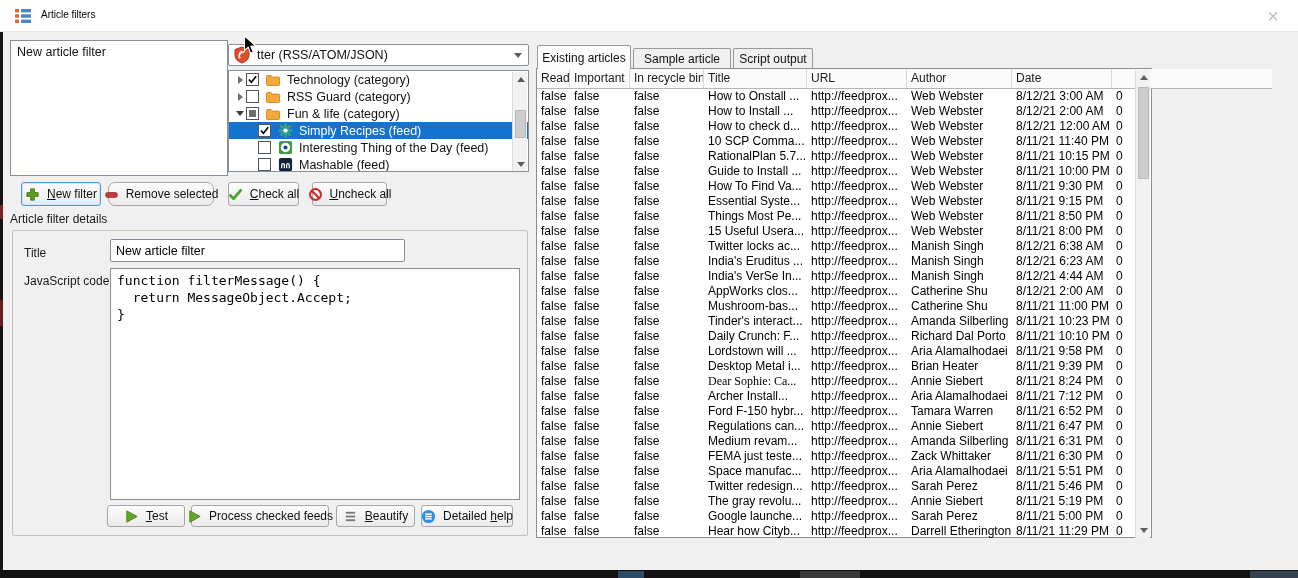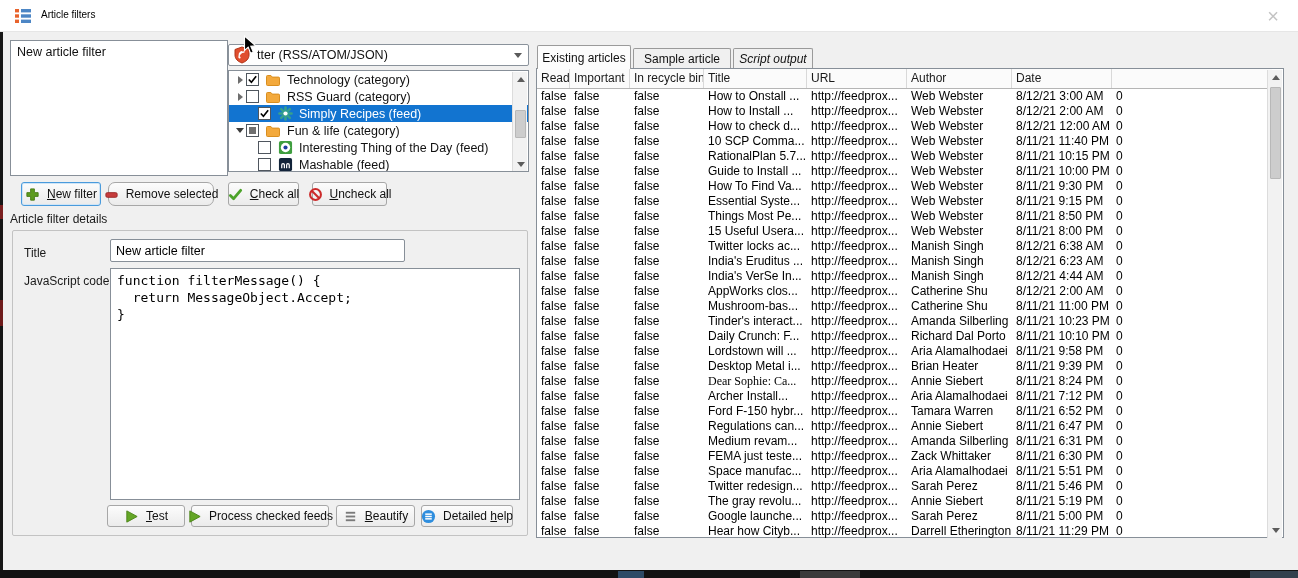--- a/index.html
+++ b/index.html
@@ -61,21 +61,21 @@
     font-family:"Liberation Sans",sans-serif; font-size:12.5px; padding:0 5px; color:#000; }
   .codearea { position:absolute; background:#fff; border:1px solid #878f98;
     font-family:"DejaVu Sans Mono","Liberation Mono",monospace; font-size:13px; line-height:17px;
     padding:3px 6px; white-space:pre; resize:none; overflow:hidden; color:#000; }
   
   .tab { position:absolute; display:flex; align-items:center; justify-content:center;
     border:1px solid #9a9a9a; border-bottom:none; border-radius:2px 2px 0 0; font-size:12px; }
   .tab.active { left:537px; top:45px; width:94px; height:24px; background:#fcfcfc; z-index:5; }
   .tab.inactive { background:#f0f0f0; height:20px; top:48px; }
   
-  .tablewrap { position:absolute; left:536px; top:68px; width:748px; height:470px; background:#fff; border:1px solid #878f98; }
+  .tablewrap { position:absolute; left:536px; top:68px; width:616px; height:470px; background:#fff; border:1px solid #878f98; }
   .thead { position:absolute; left:0; top:0; height:20px; width:735px; display:flex; background:#fbfbfb; border-bottom:1px solid #b5b5b5; }
   .thcell { height:19px; padding:2px 0 0 4px; font-size:12px; color:#1a1a1a; border-right:1px solid #d9d9d9; overflow:hidden; white-space:nowrap; }
   .tbody { position:absolute; left:0; top:20px; width:735px; }
   .trowdata { display:flex; height:15px; }
   .tcell { padding-left:4px; font-size:12px; line-height:15px; overflow:hidden; white-space:nowrap; color:#000; }
   
   .closebtn { left:1207px; top:546px; width:80px; height:22px;margin-top:40px; }
   u { text-decoration:underline; }
 </style>
 </head>
@@ -146,20 +146,34 @@
           <span class="tri-r"></span>
         </span>
         <span class="cb"></span>
         <span class="ticon">
           <svg width="16" height="16" viewBox="0 0 16 16">
             <path d="M1.5 4.5 a1 1 0 0 1 1 -1 h3.4 l1.4 1.6 h6.2 a1 1 0 0 1 1 1 v6.4 a1 1 0 0 1 -1 1 h-11 a1 1 0 0 1 -1 -1 z" fill="#f3a93c" stroke="#d98e1f"></path>
           </svg>
         </span>
         <span class="tlabel">RSS Guard (category)</span>
       </div>
+      <div class="trow">
+        <span class="texp">
+          <span class="tri-d"></span>
+        </span>
+        <span class="cb">
+          <span class="part"></span>
+        </span>
+        <span class="ticon">
+          <svg width="16" height="16" viewBox="0 0 16 16">
+            <path d="M1.5 4.5 a1 1 0 0 1 1 -1 h3.4 l1.4 1.6 h6.2 a1 1 0 0 1 1 1 v6.4 a1 1 0 0 1 -1 1 h-11 a1 1 0 0 1 -1 -1 z" fill="#f3a93c" stroke="#d98e1f"></path>
+          </svg>
+        </span>
+        <span class="tlabel">Fun &amp; life (category)</span>
+      </div>
       <div class="trow selected">
         <span class="texp" style="margin-left: 17px;"></span>
         <span class="cb">
           <svg width="11" height="11" viewBox="0 0 12 12">
             <path d="M2 6 L4.8 9 L10 2.5" stroke="#000" stroke-width="1.8" fill="none"></path>
           </svg>
         </span>
         <span class="ticon">
           <svg width="15" height="15" viewBox="0 0 15 15">
             <g stroke="#37a08c" stroke-width="2.6" stroke-linecap="round">
@@ -167,34 +181,20 @@
               <line x1="1.5" y1="7.5" x2="13.5" y2="7.5"></line>
               <line x1="3.2" y1="3.2" x2="11.8" y2="11.8"></line>
               <line x1="11.8" y1="3.2" x2="3.2" y2="11.8"></line>
             </g>
             <circle cx="7.5" cy="7.5" r="2.1" fill="#fff"></circle>
           </svg>
         </span>
         <span class="tlabel">Simply Recipes (feed)</span>
       </div>
       <div class="trow">
-        <span class="texp">
-          <span class="tri-d"></span>
-        </span>
-        <span class="cb">
-          <span class="part"></span>
-        </span>
-        <span class="ticon">
-          <svg width="16" height="16" viewBox="0 0 16 16">
-            <path d="M1.5 4.5 a1 1 0 0 1 1 -1 h3.4 l1.4 1.6 h6.2 a1 1 0 0 1 1 1 v6.4 a1 1 0 0 1 -1 1 h-11 a1 1 0 0 1 -1 -1 z" fill="#f3a93c" stroke="#d98e1f"></path>
-          </svg>
-        </span>
-        <span class="tlabel">Fun &amp; life (category)</span>
-      </div>
-      <div class="trow">
         <span class="texp" style="margin-left: 17px;"></span>
         <span class="cb"></span>
         <span class="ticon">
           <svg width="15" height="15" viewBox="0 0 16 16">
             <rect x="1" y="1" width="14" height="14" rx="2" fill="#3f9e3f"></rect>
             <circle cx="8" cy="8" r="5" fill="#fff"></circle>
             <circle cx="8" cy="8" r="2.2" fill="#1f3f9e"></circle>
           </svg>
         </span>
         <span class="tlabel">Interesting Thing of the Day (feed)</span>
@@ -301,21 +301,21 @@
             <line x1="4.5" y1="8" x2="11.5" y2="8"></line>
             <line x1="4.5" y1="10.5" x2="11.5" y2="10.5"></line>
           </g>
         </svg>
       </span>
       <span class="lbl">Detailed <u>h</u>elp</span>
     </div>
 
   <div class="tab active">Existing articles</div>
   <div class="tab inactive" style="left:633px;width:98px;">Sample article</div>
-  <div class="tab inactive" style="left:733px;width:80px;font-style:italic;">Script output</div>
+  <div class="tab inactive" style="left:733px;width:80px;">Script output</div>
 
   <div class="tablewrap">
     <div class="thead" id="thead">
         <div class="thcell" style="width: 33px;">Read</div>
         <div class="thcell" style="width: 60px;">Important</div>
         <div class="thcell" style="width: 74px;">In recycle bin</div>
         <div class="thcell" style="width: 103px;">Title</div>
         <div class="thcell" style="width: 100px;">URL</div>
         <div class="thcell" style="width: 105px;">Author</div>
         <div class="thcell" style="width: 100px;">Date</div>

